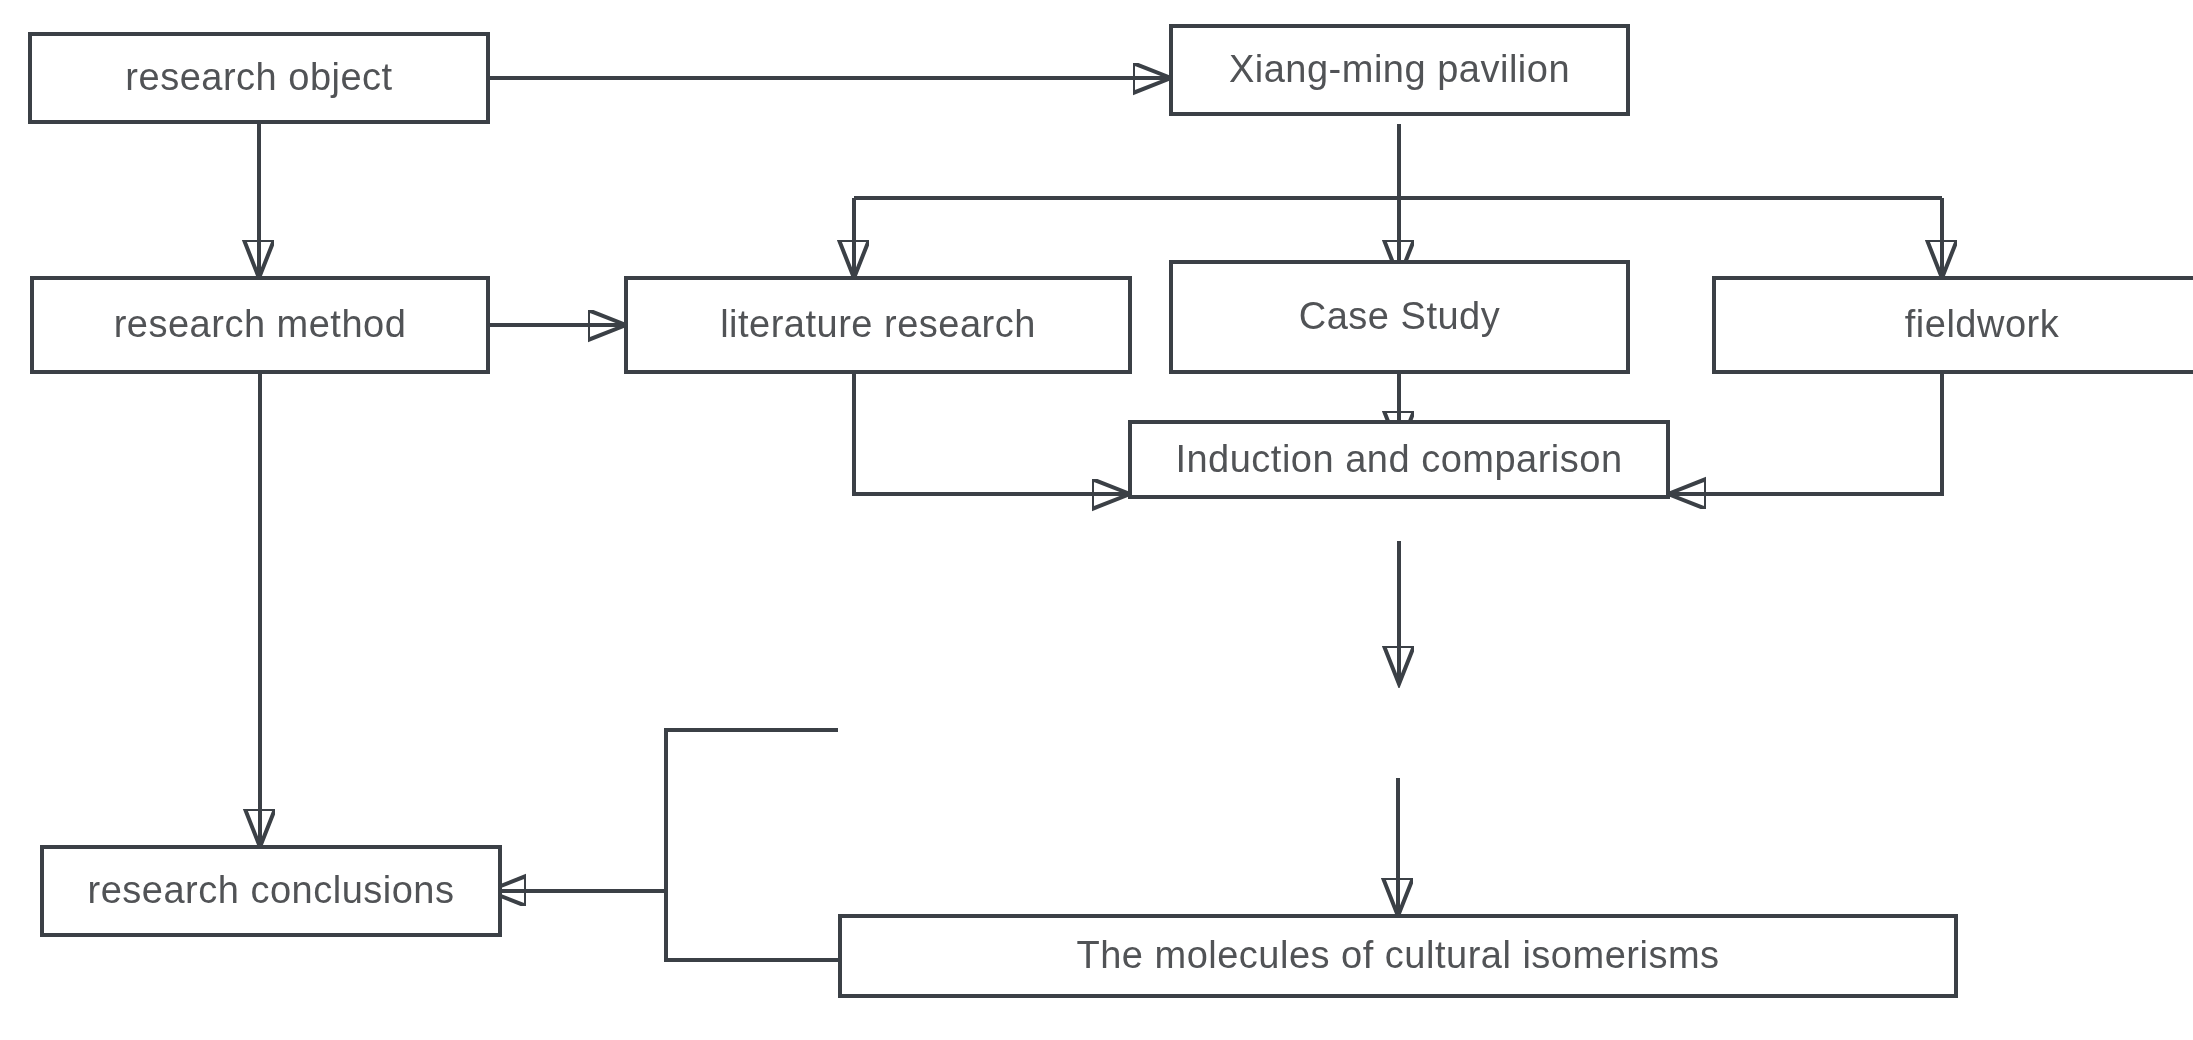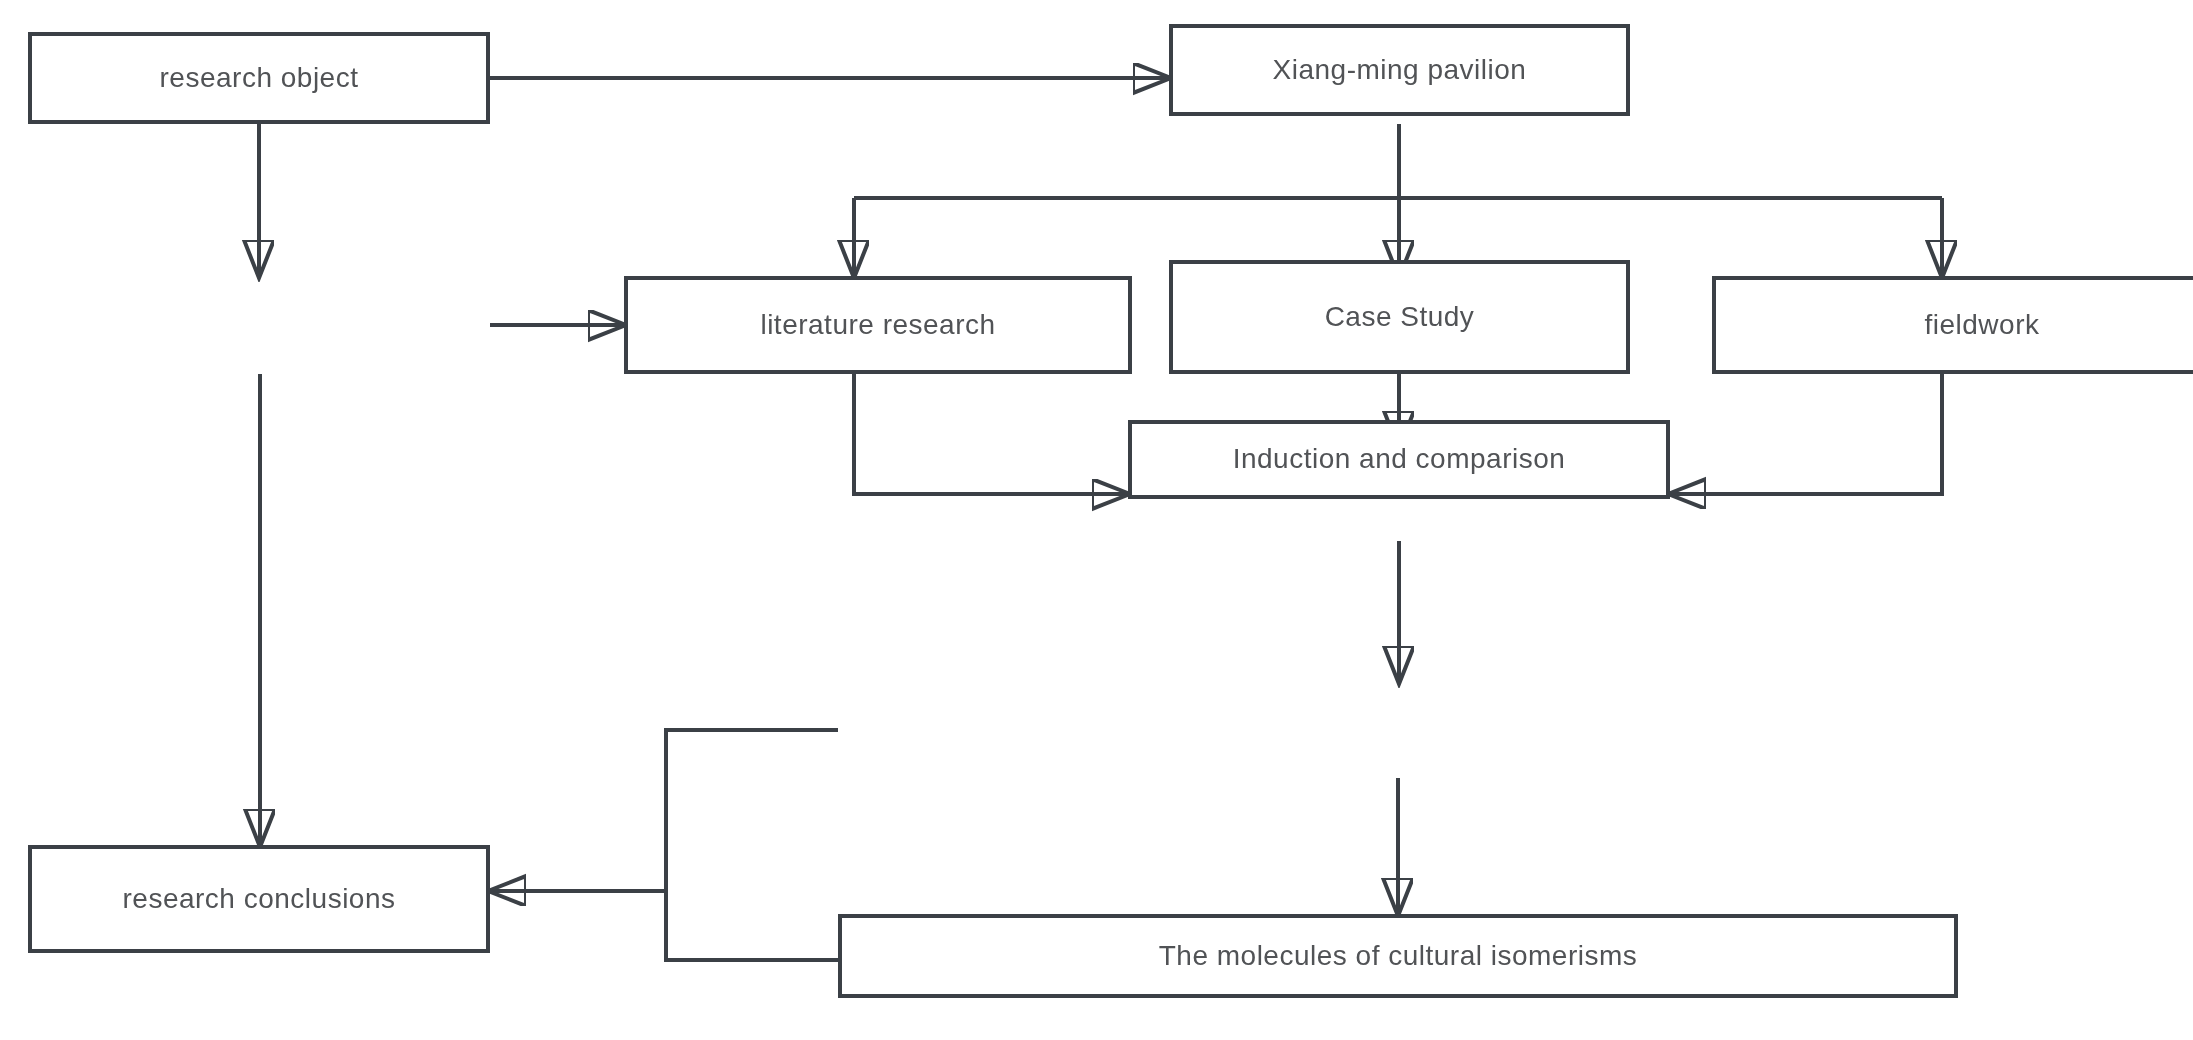--- a/index.html
+++ b/index.html
@@ -29,21 +29,21 @@
   }
   .node {
     position: absolute;
     box-sizing: border-box;
     border: 4px solid #3b4046;
     background: #ffffff;
     display: flex;
     align-items: center;
     justify-content: center;
     text-align: center;
-    font-size: 28px;
+    font-size: 38px;
     font-weight: 400;
     letter-spacing: 0.5px;
     color: #515356;
     line-height: 1.1;
   }
 </style>
 </head>
 <body>
 
 <div class="canvas">
@@ -77,39 +77,42 @@
   </svg>
 
   <div class="node" style="left:28px; top:32px; width:462px; height:92px">
     <span>research object</span>
   </div>
 
   <div class="node" style="left:1169px; top:24px; width:461px; height:92px">
     <span>Xiang-ming pavilion</span>
   </div>
 
+  <div class="node" style="left:30px; top:276px; width:460px; height:98px">
+    <span>research method</span>
+  </div>
 
   <div class="node" style="left:624px; top:276px; width:508px; height:98px">
     <span>literature research</span>
   </div>
 
   <div class="node" style="left:1169px; top:260px; width:461px; height:114px">
     <span>Case Study</span>
   </div>
 
   <div class="node" style="left:1712px; top:276px; width:540px; height:98px">
     <span>fieldwork</span>
   </div>
 
   <div class="node" style="left:1128px; top:420px; width:542px; height:79px">
     <span>Induction and comparison</span>
   </div>
 
 
-  <div class="node" style="left:28px; top:845px; width:462px; height:108px">
+  <div class="node" style="left:40px; top:845px; width:462px; height:92px">
     <span>research conclusions</span>
   </div>
 
   <div class="node" style="left:838px; top:914px; width:1120px; height:84px">
     <span>The molecules of cultural isomerisms</span>
   </div>
 
 </div>
 
 </body></html>

